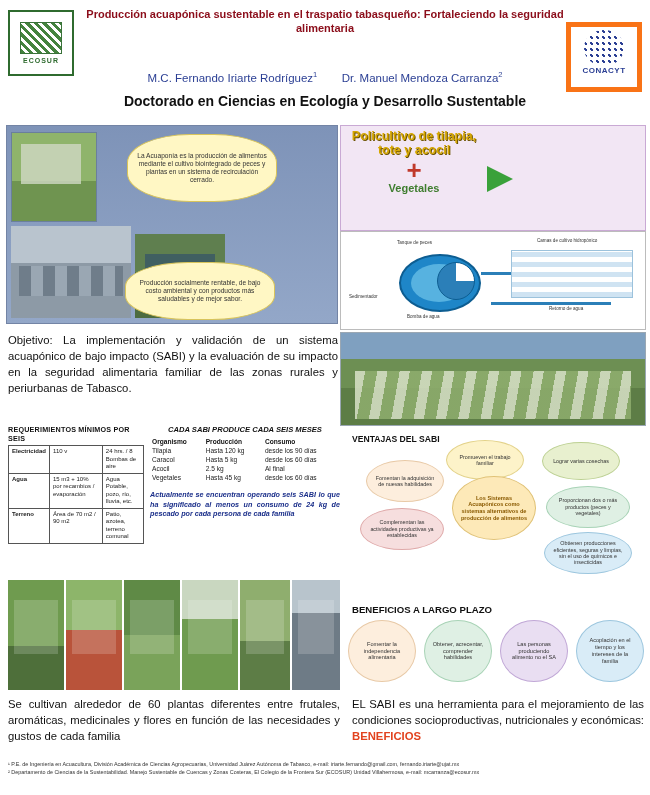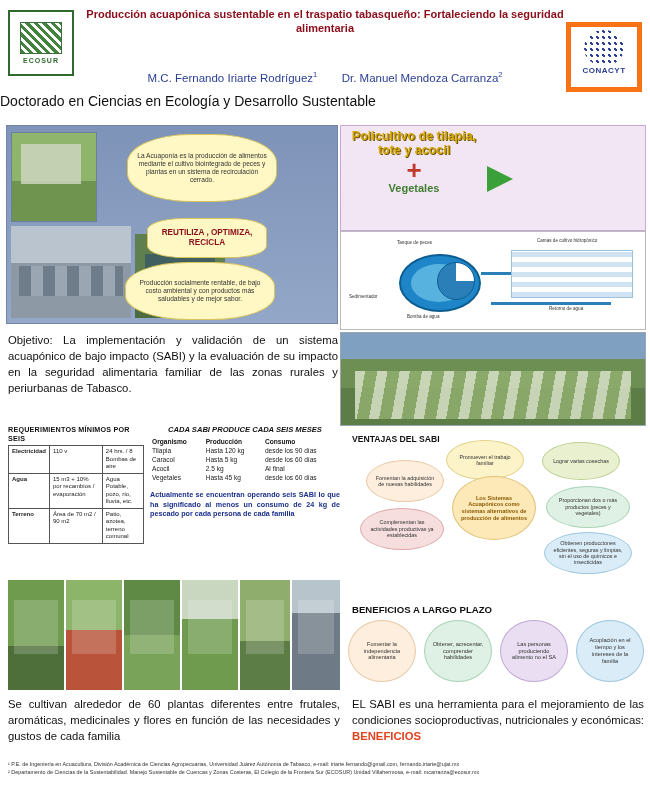--- a/index.html
+++ b/index.html
@@ -41,22 +41,22 @@
     position:absolute;left:80px;right:80px;top:8px;
     text-align:center;color:#8b0d1a;font-weight:bold;font-size:11px;line-height:1.25;
   }
   .authors{
     position:absolute;left:80px;right:80px;top:70px;text-align:center;
     color:#2b3f94;font-size:11.5px;
   }
   .authors .sep{display:inline-block;width:18px;}
   .authors sup{font-size:7.5px;}
   .program{
-    position:absolute;left:0;right:0;top:93px;text-align:left;
-    color:#111;font-weight:normal;font-size:14px;
+    position:absolute;left:0;right:0;top:93px;text-align:center;
+    color:#111;font-weight:bold;font-size:14px;
   }
 
   
   .left-photo-panel{
     position:absolute;left:6px;top:125px;width:330px;height:197px;
     background:linear-gradient(#7e93b8,#93a7c8);
     border:1px solid #7384a5;overflow:hidden;
   }
   .photo{position:absolute;background-size:cover;}
   .ph1{left:4px;top:6px;width:86px;height:90px;
@@ -138,21 +138,21 @@
   table.req td{border:1px solid #555;padding:2px 3px;vertical-align:top;color:#222;line-height:1.25;}
   table.req td.k{width:34px;font-weight:bold;}
 
   
   .sabi-wrap{position:absolute;left:150px;top:425px;width:190px;}
   .sabi-title{font-size:7.6px;font-weight:bold;text-align:center;color:#111;margin-bottom:3px;font-style:italic;}
   table.sabi{border-collapse:collapse;width:190px;font-size:6.6px;}
   table.sabi th{font-weight:bold;text-align:left;padding:1px 2px;color:#111;}
   table.sabi td{padding:1px 2px;color:#222;}
   .sabi-note{
-    margin-top:8px;font-size:7.2px;color:#1b2f8a;font-weight:bold;line-height:1.35;text-align:justify;
+    margin-top:8px;font-size:7.2px;color:#1b2f8a;font-weight:bold;line-height:1.35;text-align:justify;font-style:italic;
   }
 
   
   .ventajas-title{position:absolute;left:352px;top:434px;font-size:8.6px;font-weight:bold;color:#111;}
   .vent-area{position:absolute;left:346px;top:442px;width:300px;height:132px;}
   .vcircle{
     position:absolute;border-radius:50%;display:flex;align-items:center;justify-content:center;
     text-align:center;font-size:5.4px;line-height:1.2;padding:6px;box-sizing:border-box;color:#333;
   }
   .vcenter{
@@ -227,21 +227,20 @@
       <span>Dr. Manuel Mendoza Carranza</span><sup>2</sup>
     </div>
     <div class="program">Doctorado en Ciencias en Ecología y Desarrollo Sustentable</div>
   </div>
 
   <div class="left-photo-panel">
     <div class="photo ph1"></div>
     <div class="photo ph2"></div>
     <div class="photo ph3"></div>
     <div class="bubble b1">La Acuaponía es la producción de alimentos mediante el cultivo biointegrado de peces y plantas en un sistema de recirculación cerrado.</div>
-    <div class="bubble b2">REUTILIZA , OPTIMIZA, RECICLA</div>
     <div class="bubble b3">Producción socialmente rentable, de bajo costo ambiental y con productos más saludables y de mejor sabor.</div>
   </div>
 
   <div class="right-top-panel">
     <div class="rt-left">
       <div class="rt-title">Policultivo de tilapia, tote y acocil</div>
       <div class="plus">+</div>
       <div class="rt-veg">Vegetales</div>
     </div>
     <div class="arrow"></div>

